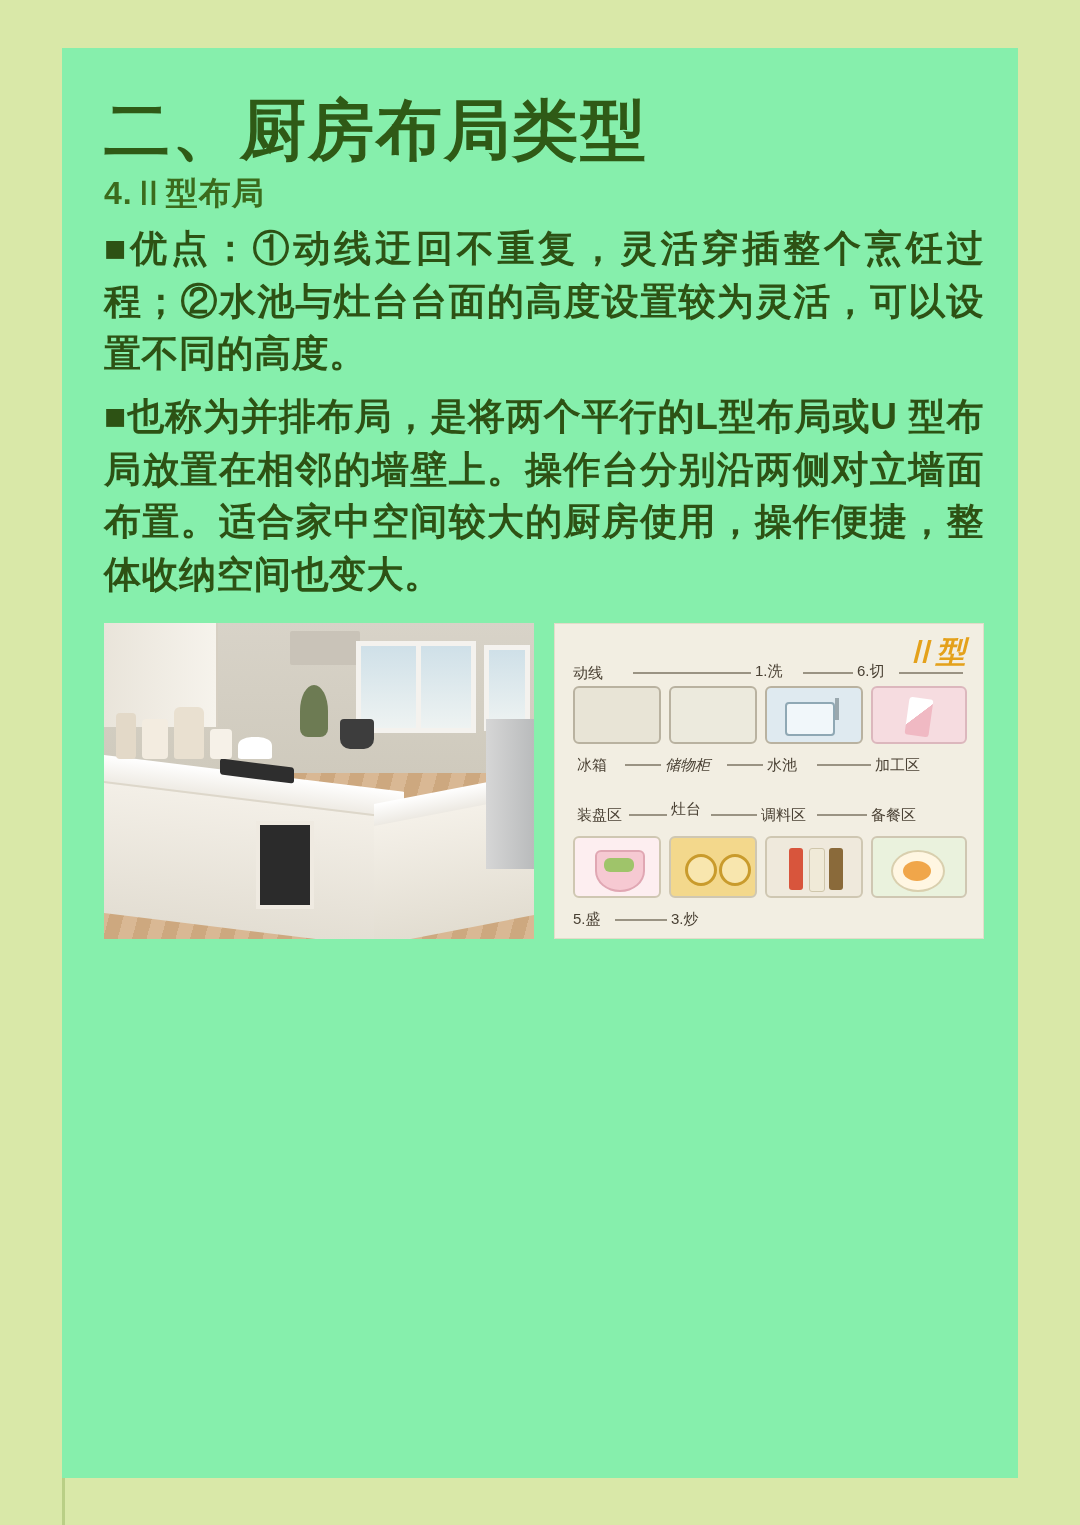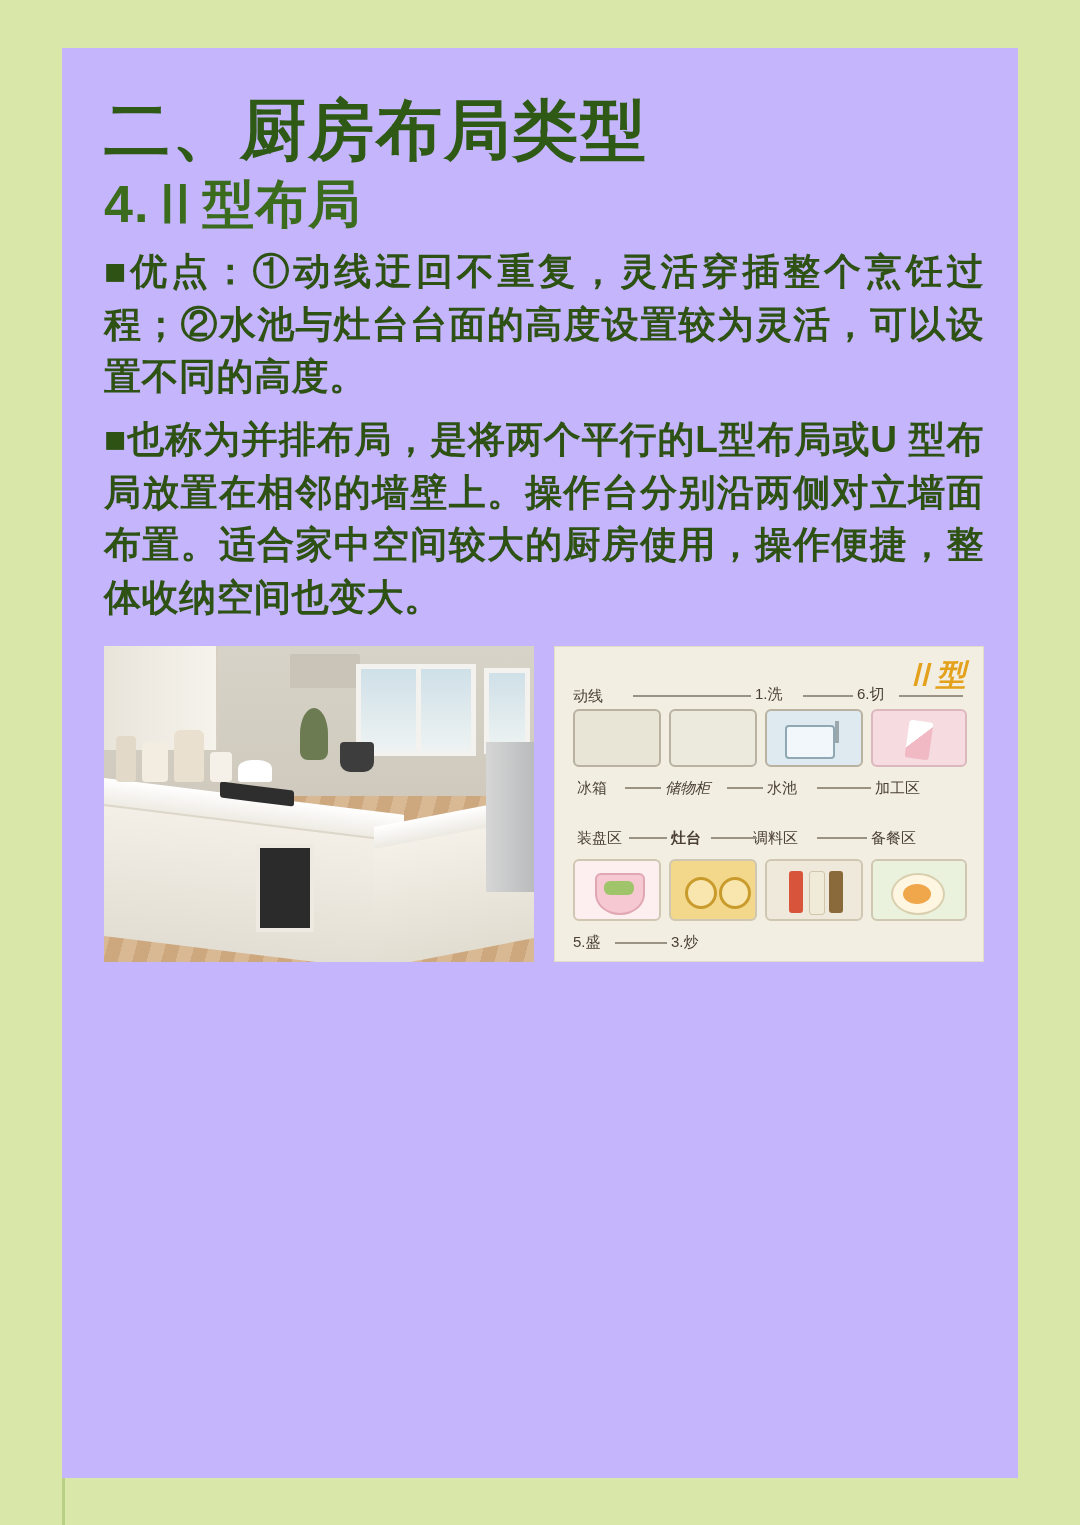--- a/index.html
+++ b/index.html
@@ -12,40 +12,40 @@
     background: #d9e8a8;
     font-family: "Liberation Sans", sans-serif;
     overflow: hidden;
   }
   .page {
     position: absolute;
     left: 62px;
     top: 48px;
     width: 956px;
     height: 1430px;
-    background: #c4b5fd;
+    background: #86efac;
     box-sizing: border-box;
   }
   .content {
     position: absolute;
     left: 42px;
     top: 46px;
     width: 880px;
   }
   .h1 {
     font-size: 66px;
     font-weight: bold;
     color: #2f5a16;
     letter-spacing: 2px;
     line-height: 1.1;
     margin: 0 0 6px 0;
     white-space: nowrap;
   }
   .h2 {
-    font-size: 52px;
+    font-size: 32px;
     font-weight: bold;
     color: #3b6b1c;
     letter-spacing: 1px;
     line-height: 1.15;
     margin: 8px 0 12px 0;
     white-space: nowrap;
   }
   .para {
     font-size: 37px;
     font-weight: bold;
@@ -309,22 +309,22 @@
 
         <div class="d-label" style="left:22px; top:132px;">冰箱</div>
         <div class="d-label" style="left:110px; top:132px;font-style:italic;">储物柜</div>
         <div class="d-label" style="left:212px; top:132px;">水池</div>
         <div class="d-label" style="left:320px; top:132px;">加工区</div>
         <div class="d-line" style="left:70px; top:140px; width:36px;"></div>
         <div class="d-line" style="left:172px; top:140px; width:36px;"></div>
         <div class="d-line" style="left:262px; top:140px; width:54px;"></div>
 
         <div class="d-label" style="left:22px; top:182px;">装盘区</div>
-        <div class="d-label" style="left:116px; top:182px;font-weight:bold;">灶台</div>
-        <div class="d-label" style="left:198px; top:182px;">调料区</div>
+        <div class="d-label" style="left:116px; top:176px;">灶台</div>
+        <div class="d-label" style="left:206px; top:182px;">调料区</div>
         <div class="d-label" style="left:316px; top:182px;">备餐区</div>
         <div class="d-line" style="left:74px; top:190px; width:38px;"></div>
         <div class="d-line" style="left:156px; top:190px; width:46px;"></div>
         <div class="d-line" style="left:262px; top:190px; width:50px;"></div>
 
         <div class="d-row2">
           <div class="d-cell plate">
             <span class="d-bowl"></span>
           </div>
           <div class="d-cell stove">

